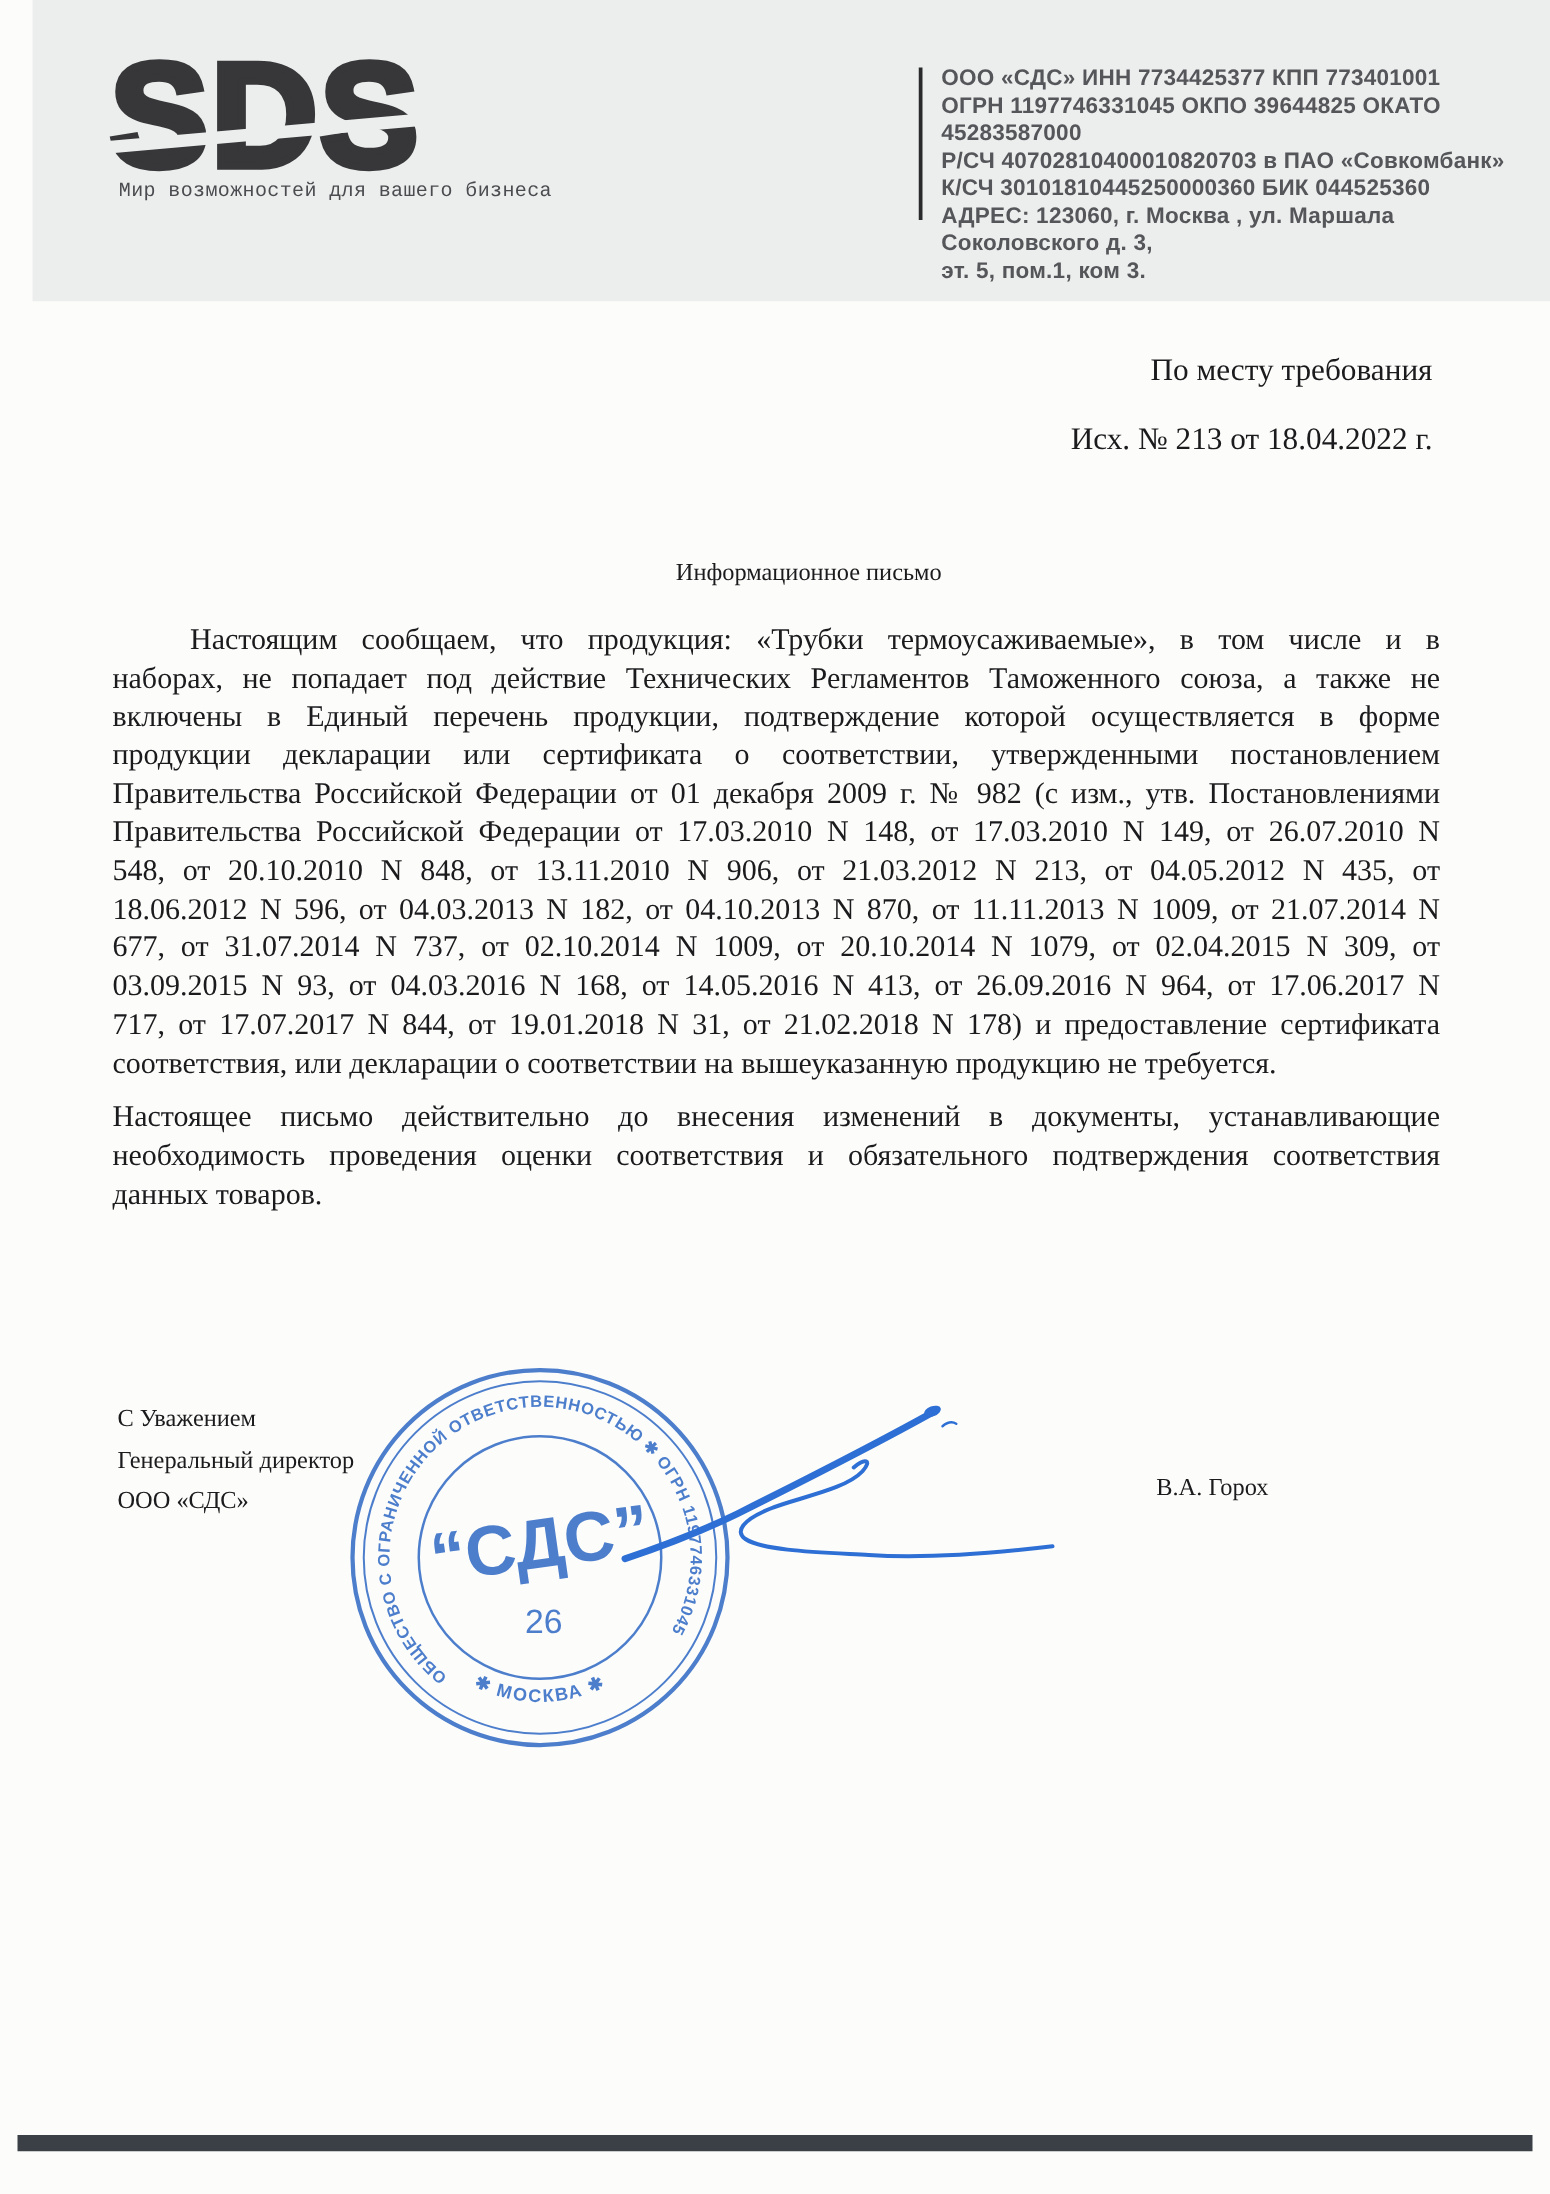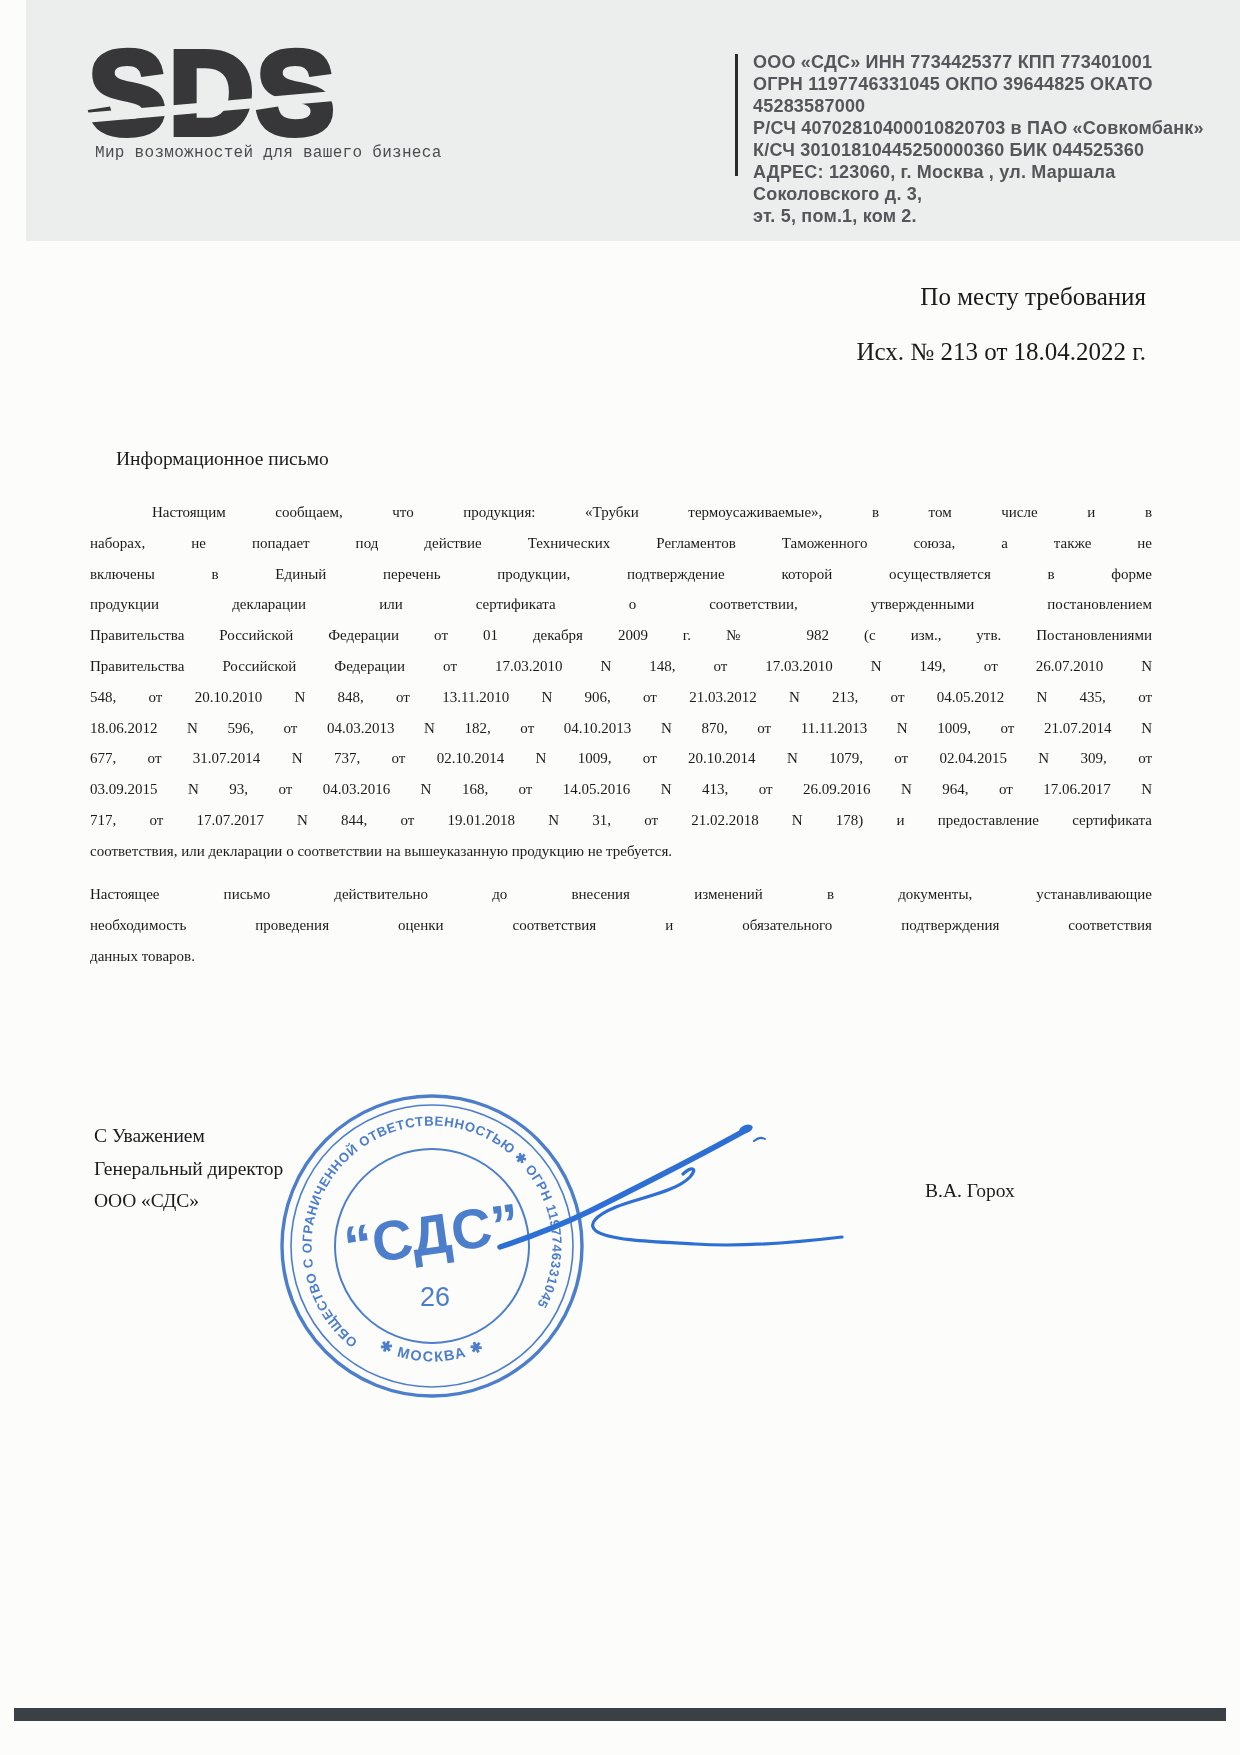--- a/index.html
+++ b/index.html
@@ -30,22 +30,22 @@
     left:753px;top:51px;width:470px;
     font-family:"Liberation Sans", sans-serif;
     font-size:18px;font-weight:700;line-height:22px;color:#55565a;letter-spacing:.2px;
   }
 
   
   .meta{right:94px;top:283px;text-align:right;font-size:25px;}
   .meta .ref{margin-top:27px;}
 
   
-  .title{left:90px;top:448px;width:1062px;padding-left:26px;font-size:19.5px;}
-  .para{left:90px;width:1062px;font-size:15px;line-height:30.8px;}
+  .title{left:90px;top:448px;width:1062px;text-align:center;padding-left:26px;font-size:19.5px;}
+  .para{left:90px;width:1062px;font-size:24px;line-height:30.8px;}
   .p1{top:497px;}
   .p2{top:879px;}
   .jline{text-align:justify;text-align-last:justify;}
   .jline.last{text-align-last:left;}
   .jline.indent{text-indent:62px;}
 
   
   .closing{left:94px;top:1120px;font-size:19.5px;line-height:32.5px;}
   .signer{left:925px;top:1180px;font-size:19.5px;}
   .stamp{left:272px;top:1086px;opacity:.92;}
@@ -64,21 +64,21 @@
 <div class="abs tagline">Мир возможностей для вашего бизнеса</div>
 
 <div class="abs hdr-divider"></div>
 
 <div class="abs company">
   <div>ООО «СДС»   ИНН 7734425377   КПП 773401001</div>
   <div>ОГРН 1197746331045   ОКПО 39644825   ОКАТО 45283587000</div>
   <div>Р/СЧ 40702810400010820703 в ПАО «Совкомбанк»</div>
   <div>К/СЧ 30101810445250000360   БИК 044525360</div>
   <div>АДРЕС: 123060, г. Москва , ул. Маршала Соколовского д. 3,</div>
-  <div>эт. 5, пом.1, ком 2.</div>
+  <div>эт. 5, пом.1, ком 3.</div>
 </div>
 
 <div class="abs meta">
   <div>По месту требования</div>
   <div class="ref">Исх. № 213 от 18.04.2022 г.</div>
 </div>
 
 <div class="abs title">Информационное письмо</div>
 
 <div class="abs para p1">

